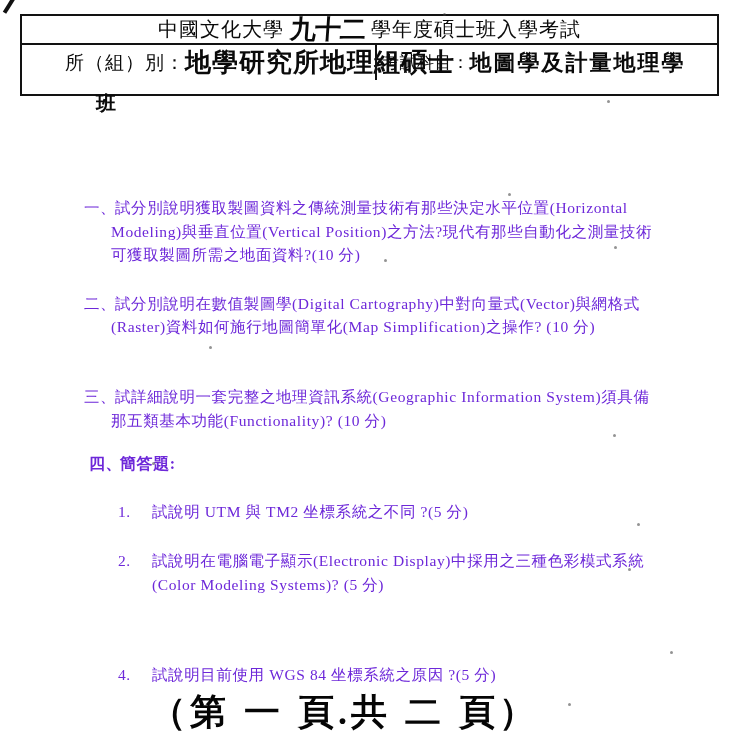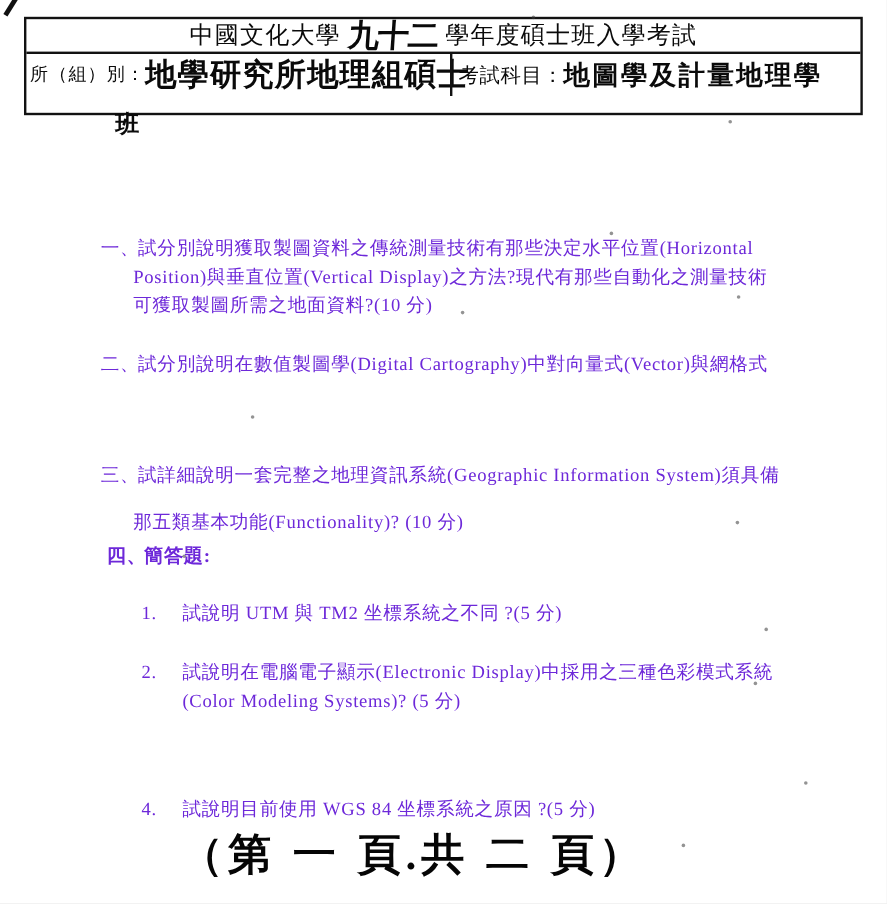--- a/index.html
+++ b/index.html
@@ -19,21 +19,21 @@
   .title-year{
     font-size:26px;font-weight:bold;letter-spacing:-1px;margin:0 6px;
     transform:skewX(-4deg);display:inline-block;
   }
   .hbox-row{
     border-top:2px solid #121212;height:35px;display:flex;align-items:stretch;
   }
   .cell{display:flex;align-items:center;white-space:nowrap;overflow:visible;}
   .cell-dept{width:350px;padding-left:3px;}
   .cell-subj{flex:1;border-left:2px solid #121212;padding-left:5px;}
-  .lbl-dept{font-size:15px;letter-spacing:1px;}
+  .lbl-dept{font-size:19px;letter-spacing:1px;margin-left:40px;}
   .val-dept{font-size:26px;font-weight:bold;letter-spacing:1px;}
   .lbl-subj{font-size:17px;letter-spacing:0.5px;}
   .val-subj{font-size:22px;font-weight:bold;letter-spacing:2px;}
   .ban-overflow{
     position:absolute;left:96px;top:90px;font-size:20px;font-weight:bold;z-index:3;
   }
   
   .ql{
     position:absolute;font-size:15.5px;letter-spacing:0.6px;white-space:nowrap;
     line-height:20px;color:#6d28d9;
@@ -79,31 +79,32 @@
         <span class="lbl-subj">考試科目：</span>
         <span class="val-subj">地圖學及計量地理學</span>
       </div>
     </div>
   </div>
   <div class="ban-overflow">班</div>
 
   <div class="ql" style="left:84px;top:198px">
     <span class="qnum">一、</span><span>試分別說明獲取製圖資料之傳統測量技術有那些決定水平位置(Horizontal</span>
   </div>
-  <div class="ql" style="left:111px;top:222px">Position)與垂直位置(Vertical Display)之方法?現代有那些自動化之測量技術</div>
+  <div class="ql" style="left:111px;top:222px">Modeling)與垂直位置(Vertical Position)之方法?現代有那些自動化之測量技術</div>
   <div class="ql" style="left:111px;top:245px">可獲取製圖所需之地面資料?(10 分)</div>
 
   <div class="ql" style="left:84px;top:294px">
     <span class="qnum">二、</span><span>試分別說明在數值製圖學(Digital Cartography)中對向量式(Vector)與網格式</span>
   </div>
+  <div class="ql" style="left:111px;top:317px">(Raster)資料如何施行地圖簡單化(Map Simplification)之操作? (10 分)</div>
 
   <div class="ql" style="left:84px;top:387px">
     <span class="qnum">三、</span><span>試詳細說明一套完整之地理資訊系統(Geographic Information System)須具備</span>
   </div>
-  <div class="ql" style="left:111px;top:426px">那五類基本功能(Functionality)? (10 分)</div>
+  <div class="ql" style="left:111px;top:411px">那五類基本功能(Functionality)? (10 分)</div>
 
   <div class="ql q4head" style="left:89px;top:454px">
     <span class="qnum">四、</span><span>簡答題:</span>
   </div>
 
   <div class="ql" style="left:118px;top:502px">
     <span class="snum">1.</span><span>試說明 UTM 與 TM2 坐標系統之不同 ?(5 分)</span>
   </div>
 
   <div class="ql" style="left:118px;top:551px">

